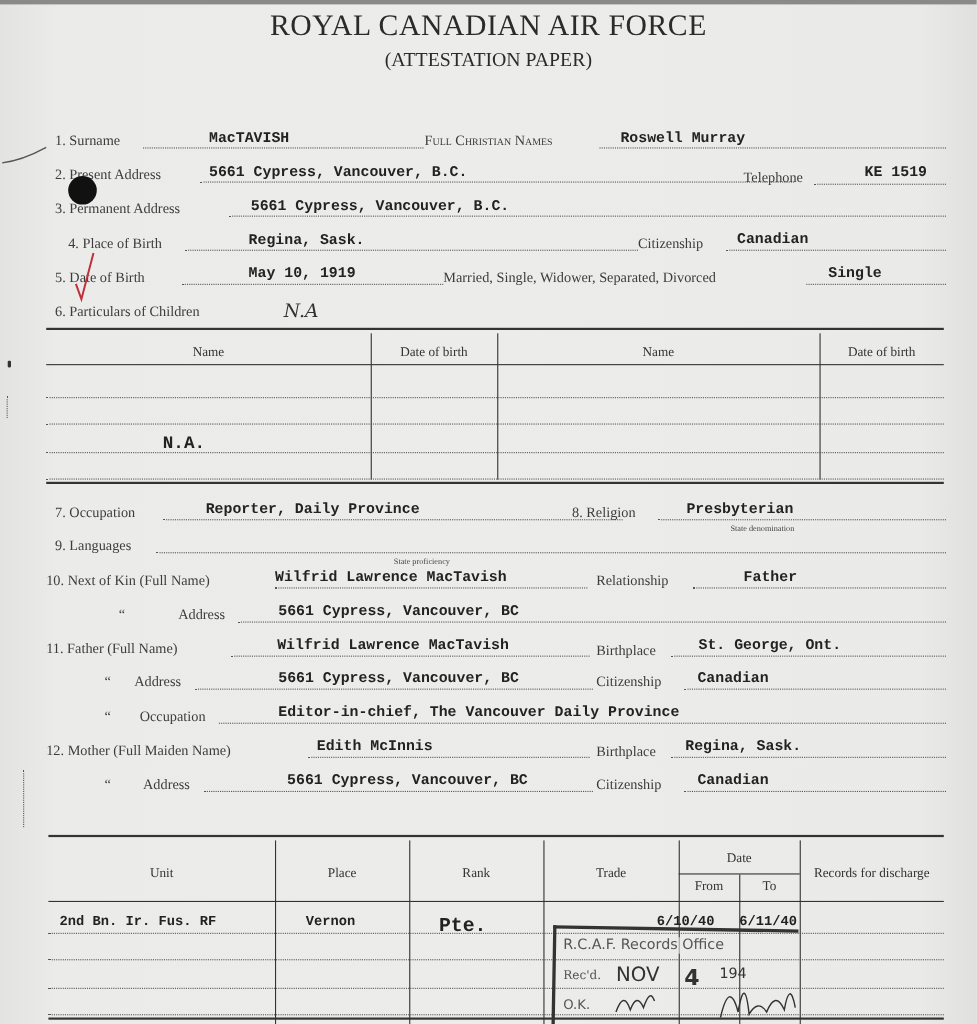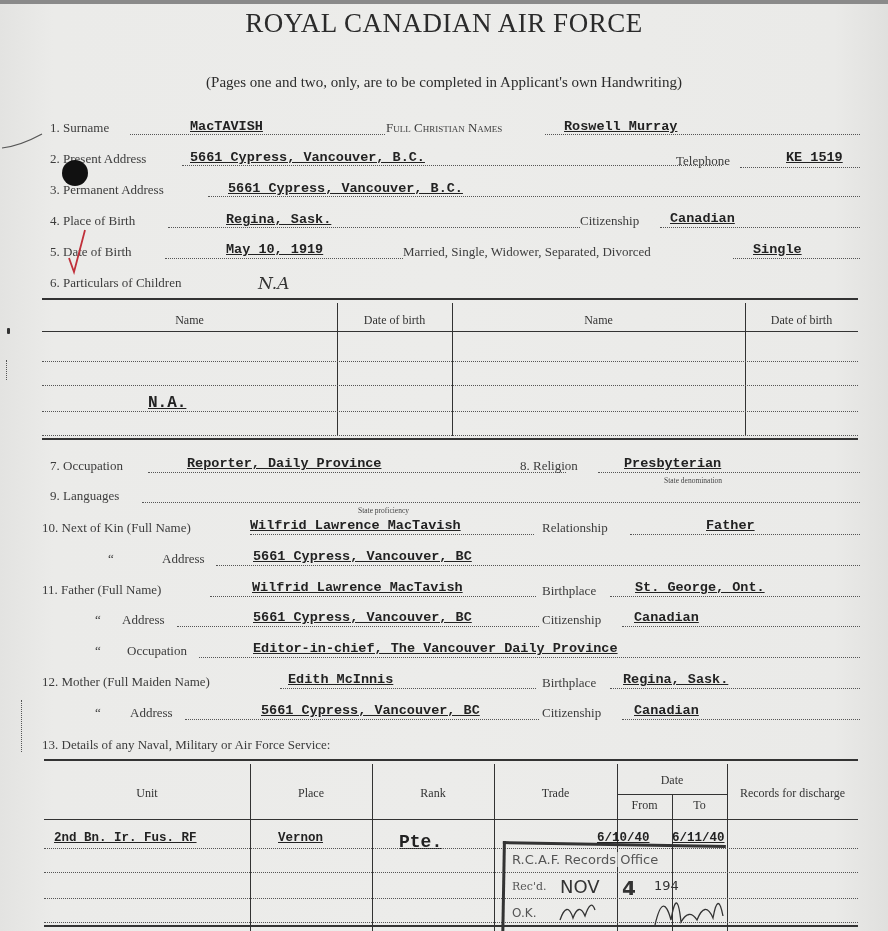--- a/index.html
+++ b/index.html
@@ -12,21 +12,21 @@
   .page { position:absolute; left:0; top:0; width:888px; height:931px;
     background: linear-gradient(90deg,#e3e3e1 0%,#ebebe9 6%,#ececea 50%,#eaeae8 94%,#e0e0de 100%); }
   .topshade { position:absolute; left:0; top:0; width:888px; height:4px; background:#8a8a8a; }
   .title { position:absolute; left:0; width:888px; text-align:center; color:#2b2b2b; }
   .t1 { top:8px; font-size:27px; letter-spacing:0.5px; font-family:"Liberation Serif", serif; }
   .t2 { top:44px; font-size:18px; font-family:"Liberation Serif", serif; }
   .t3 { top:74px; font-size:15px; font-family:"Liberation Serif", serif; }
 
   .row { position:absolute; height:20px; font-size:13px; font-family:"Liberation Serif", serif; white-space:nowrap; }
   .lbl { position:absolute; color:#3c3c3c; }
-  .val { position:absolute; font-family:"Liberation Mono", monospace; font-weight:bold; font-size:13.5px; color:#222;text-decoration:underline; }
+  .val { position:absolute; font-family:"Liberation Mono", monospace; font-weight:bold; font-size:13.5px; color:#222; }
   .dots { position:absolute; height:0; border-bottom:1.3px dotted #555; }
   .small { position:absolute; font-size:7.5px; color:#444; font-family:"Liberation Serif", serif; }
 
   .hline { position:absolute; height:0; border-top:1.5px solid #333; }
   .hline2 { position:absolute; height:0; border-top:2.5px solid #333; }
   .vline { position:absolute; width:0; border-left:1.3px solid #333; }
   .dotline { position:absolute; height:0; border-top:1.2px dotted #555; }
   .th { position:absolute; font-size:12px; text-align:center; font-family:"Liberation Serif", serif; color:#333; }
 
   .bullet { position:absolute; left:62px; top:160px; width:26px; height:26px; border-radius:50%; background:#111; }
@@ -35,21 +35,21 @@
   .stamp-t { position:absolute; font-family:"DejaVu Sans", sans-serif; color:#555; }
   .hand { position:absolute; font-family:"DejaVu Serif", serif; font-style:italic; color:#333; }
 </style>
 </head>
 <body>
 
 <div class="page">
   <div class="topshade"></div>
 
   <div class="title t1">ROYAL CANADIAN AIR FORCE</div>
-  <div class="title t3">(Pages one and two, only, are to be completed in Applicant's own Handwriting)</div>
+  <div class="title t2">(ATTESTATION PAPER)</div>
 
   <svg style="position:absolute;left:0;top:118px" width="50" height="40">
     <path d="M2 30 Q 20 28 42 16" stroke="#555" stroke-width="1.2" fill="none"></path>
   </svg>
 
   <div class="row" style="left:50px;top:120px;width:810px">
     <span class="lbl" style="left:0">1. Surname</span>
     <span class="dots" style="left:80px;width:255px;top:14px"></span>
     <span class="val" style="left:140px;top:-1px">MacTAVISH</span>
     <span class="lbl" style="left:336px;font-variant:small-caps">Full Christian Names</span>
@@ -67,21 +67,21 @@
   </div>
   <div class="bullet"></div>
 
   <div class="row" style="left:50px;top:182px;width:810px">
     <span class="lbl" style="left:0">3. Permanent Address</span>
     <span class="dots" style="left:158px;width:652px;top:14px"></span>
     <span class="val" style="left:178px;top:-1px">5661 Cypress, Vancouver, B.C.</span>
   </div>
 
   <div class="row" style="left:50px;top:213px;width:810px">
-    <span class="lbl" style="left:0">4. Place of Birth</span>
+    <span class="lbl" style="left:12px">4. Place of Birth</span>
     <span class="dots" style="left:118px;width:412px;top:14px"></span>
     <span class="val" style="left:176px;top:-1px">Regina, Sask.</span>
     <span class="lbl" style="left:530px">Citizenship</span>
     <span class="dots" style="left:610px;width:200px;top:14px"></span>
     <span class="val" style="left:620px;top:-2px">Canadian</span>
   </div>
 
   <div class="row" style="left:50px;top:244px;width:810px">
     <span class="lbl" style="left:0">5. Date of Birth</span>
     <span class="dots" style="left:115px;width:238px;top:14px"></span>
@@ -133,21 +133,21 @@
     <span class="dots" style="left:92px;width:718px;top:14px"></span>
   </div>
   <div class="small" style="left:358px;top:506px">State proficiency</div>
 
   <div class="row" style="left:42px;top:520px;width:818px">
     <span class="lbl" style="left:0">10. Next of Kin (Full Name)</span>
     <span class="dots" style="left:208px;width:284px;top:14px"></span>
     <span class="val" style="left:208px;top:-2px">Wilfrid Lawrence MacTavish</span>
     <span class="lbl" style="left:500px">Relationship</span>
     <span class="dots" style="left:588px;width:230px;top:14px"></span>
-    <span class="val" style="left:664px;top:-2px">Father</span>
+    <span class="val" style="left:634px;top:-2px">Father</span>
   </div>
 
   <div class="row" style="left:108px;top:551px;width:752px">
     <span class="lbl" style="left:0">“</span>
     <span class="lbl" style="left:54px">Address</span>
     <span class="dots" style="left:108px;width:644px;top:14px"></span>
     <span class="val" style="left:145px;top:-2px">5661 Cypress, Vancouver, BC</span>
   </div>
 
   <div class="row" style="left:42px;top:582px;width:818px">
@@ -188,23 +188,20 @@
   <div class="row" style="left:95px;top:705px;width:765px">
     <span class="lbl" style="left:0">“</span>
     <span class="lbl" style="left:35px">Address</span>
     <span class="dots" style="left:90px;width:354px;top:14px"></span>
     <span class="val" style="left:166px;top:-2px">5661 Cypress, Vancouver, BC</span>
     <span class="lbl" style="left:447px">Citizenship</span>
     <span class="dots" style="left:527px;width:238px;top:14px"></span>
     <span class="val" style="left:539px;top:-2px">Canadian</span>
   </div>
 
-  <div class="row" style="left:42px;top:737px;width:818px">
-    <span class="lbl" style="left:0">13. Details of any Naval, Military or Air Force Service:</span>
-  </div>
 
   <div>
     <div class="hline2" style="left:44px;top:759px;width:814px"></div>
     <div class="vline" style="left:250px;top:764px;height:170px"></div>
     <div class="vline" style="left:372px;top:764px;height:170px"></div>
     <div class="vline" style="left:494px;top:764px;height:170px"></div>
     <div class="vline" style="left:617px;top:764px;height:170px"></div>
     <div class="vline" style="left:672px;top:795px;height:139px"></div>
     <div class="vline" style="left:727px;top:764px;height:170px"></div>
     <div class="hline" style="left:617px;top:794px;width:110px;border-top-width:1px"></div>

